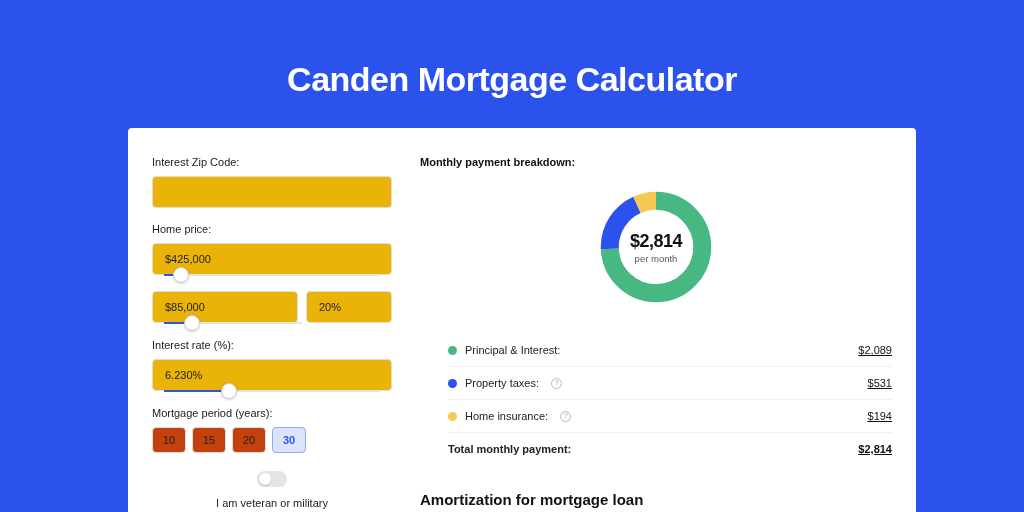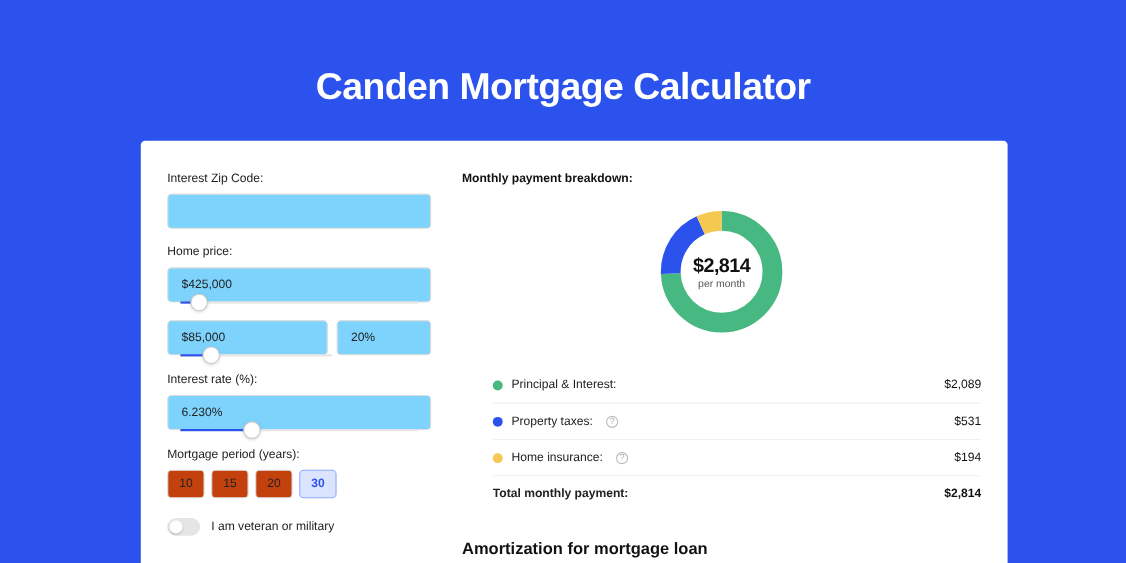--- a/index.html
+++ b/index.html
@@ -4,48 +4,48 @@
 <style>
   * { box-sizing: border-box; margin: 0; padding: 0; }
   html, body { width: 1024px; height: 512px; overflow: hidden; font-family: -apple-system, BlinkMacSystemFont, "Segoe UI", Arial, sans-serif; }
   .stage { width: 1024px; height: 512px; background: #2c52ed; position: relative; }
   .page-title { color: #fff; font-weight: 800; font-size: 34px; text-align: center; padding-top: 60px; letter-spacing: -0.5px; }
   .card { position: absolute; top: 128px; left: 128px; width: 788px; background: #fff; border-radius: 4px 4px 0 0; height: 600px; padding: 28px 24px; display: flex; gap: 28px; }
   .left { width: 240px; flex: none; }
   .right { flex: 1; }
   .field { margin-bottom: 15px; }
   .field-label { font-size: 11px; color: #222; margin-bottom: 8px; display: block; }
-  .text-input { width: 100%; height: 32px; border: 1px solid #ddd; border-radius: 4px; padding: 0 12px; font-size: 11px; color: #222; background: #7dd3fc; }
+  .text-input { width: 100%; height: 32px; border: 1px solid #ddd; border-radius: 4px; padding: 0 12px; font-size: 11px; color: #222; background: #eab308; }
   .row { display: flex; gap: 8px; }
   .row .text-input:first-child { flex: 2; }
   .row .text-input:last-child { flex: 1; }
   .slider-track { position: relative; height: 2px; background: #e5e5e5; margin: 0 12px; margin-top: -1px; }
   .slider-fill { position: absolute; left: 0; top: 0; height: 2px; background: #2c52ed; }
   .slider-thumb { position: absolute; top: -7px; width: 16px; height: 16px; border-radius: 50%; background: #fff; border: 1px solid #ccc; box-shadow: 0 1px 3px rgba(0,0,0,0.15); transform: translateX(-50%); }
   .period-row { display: flex; gap: 6px; }
   .period-btn { width: 34px; height: 26px; border: 1px solid #ddd; border-radius: 4px; background: #c2410c; font-size: 11px; color: #222; text-align: center; line-height: 24px; cursor: pointer; }
   .period-btn.active { background: #dbe4ff; border-color: #8faaff; color: #2c52ed; font-weight: 600; }
-  .toggle-row { display: flex; align-items: center; gap: 10px; margin-top: 18px; }
+  .toggle-row { display: flex; align-items: center; gap: 10px; margin-top: 18px; flex-direction: column; }
   .toggle { width: 30px; height: 16px; border-radius: 10px; background: #e5e5e5; position: relative; }
   .toggle-knob { position: absolute; left: 2px; top: 2px; width: 12px; height: 12px; border-radius: 50%; background: #fff; box-shadow: 0 1px 2px rgba(0,0,0,0.2); }
   .toggle-label { font-size: 11px; color: #222; }
   .panel-title { font-size: 11px; font-weight: 700; color: #111; margin-bottom: 18px; }
   .donut-wrap { display: flex; justify-content: center; margin-bottom: 26px; }
   .donut { position: relative; width: 122px; height: 122px; }
   .donut svg { width: 122px; height: 122px; transform: rotate(-90deg); }
   .donut-center { position: absolute; inset: 0; display: flex; flex-direction: column; align-items: center; justify-content: center; }
   .donut-value { font-size: 18px; font-weight: 800; color: #111; letter-spacing: -0.5px; }
   .donut-sub { font-size: 9.5px; color: #555; margin-top: 1px; }
   .legend-row { display: flex; align-items: center; justify-content: space-between; padding: 10px 0; border-bottom: 1px solid #f0f0f0; margin-left: 28px; }
   .legend-row.total { border-bottom: none; }
   .legend-left { display: flex; align-items: center; gap: 8px; }
   .legend-dot { width: 9px; height: 9px; border-radius: 50%; flex: none; }
   .legend-label { font-size: 11px; color: #222; }
   .legend-row.total .legend-label { font-weight: 700; }
-  .legend-value { font-size: 11px; color: #111; }
+  .legend-value { font-size: 11px; color: #111; text-decoration: underline; }
   .legend-row.total .legend-value { font-weight: 700; }
   .info-icon { width: 11px; height: 11px; border: 1px solid #bbb; border-radius: 50%; display: inline-flex; align-items: center; justify-content: center; font-size: 8px; color: #aaa; margin-left: 4px; line-height: 1; }
   .amort { margin-top: 26px; }
   .amort-title { font-size: 15px; font-weight: 700; color: #111; margin-bottom: 12px; }
 </style>
 </head>
 <body>
 
 <div class="stage">
   <h1 class="page-title">Canden Mortgage Calculator</h1>

